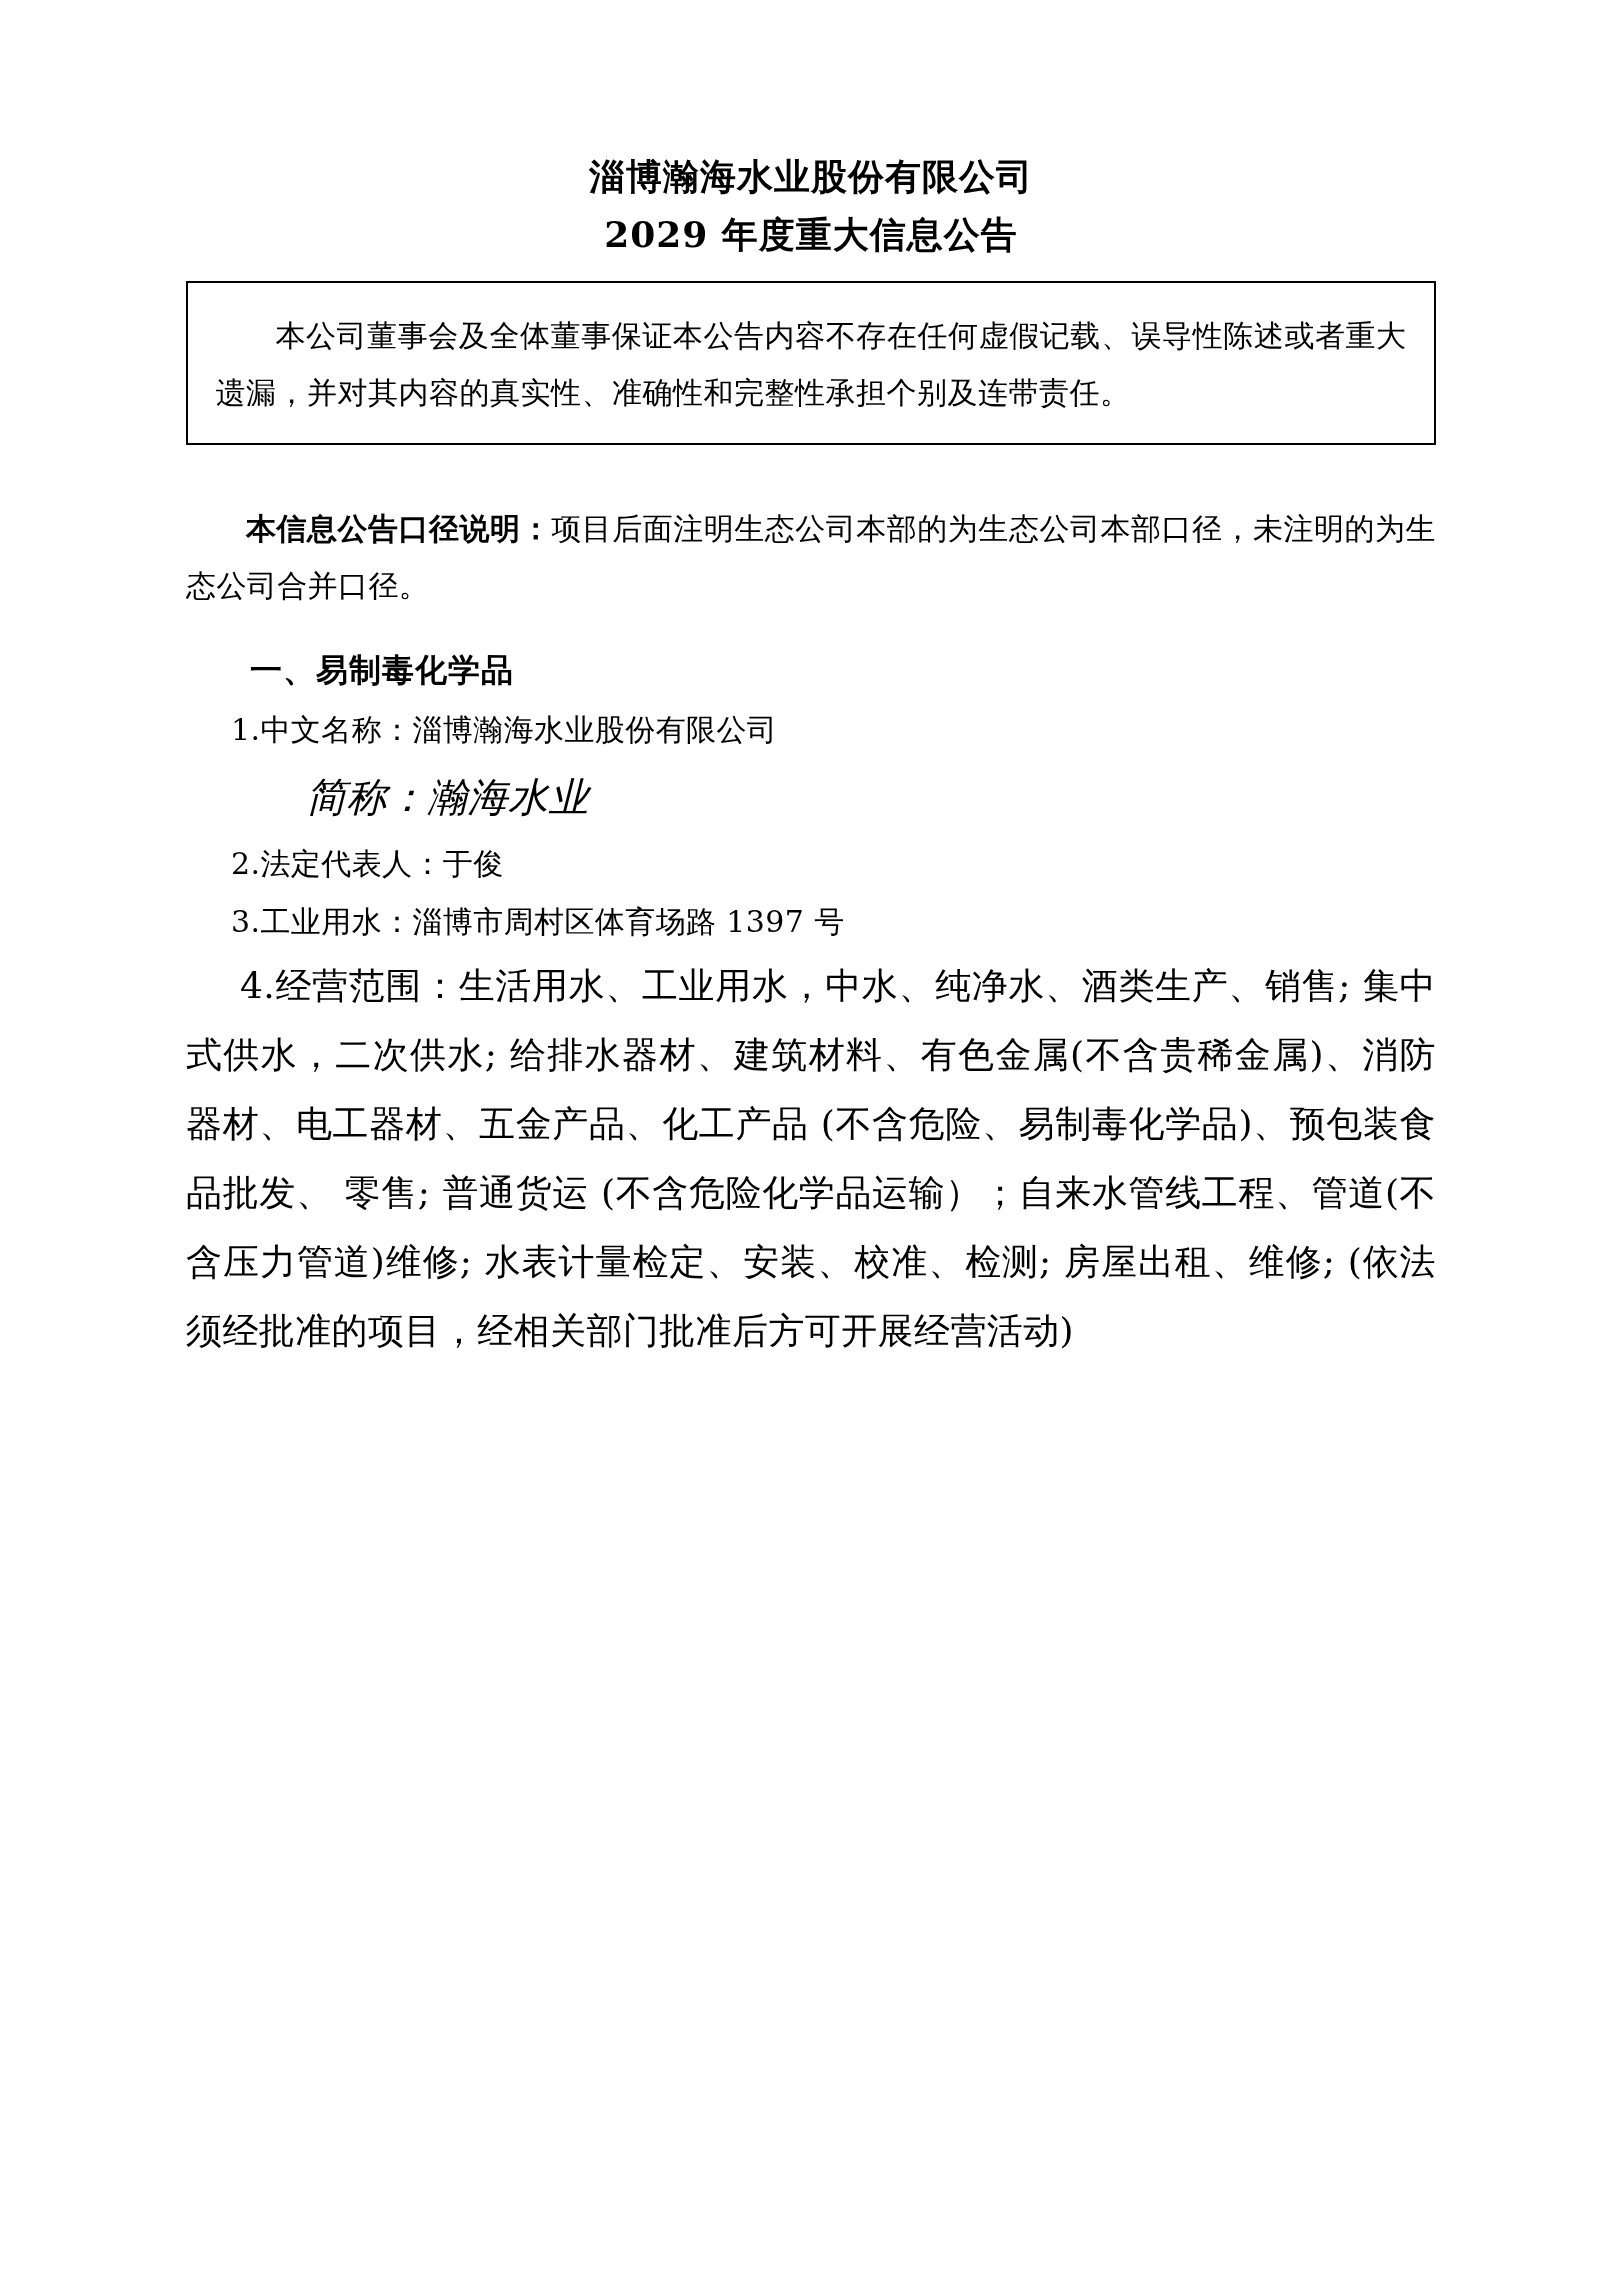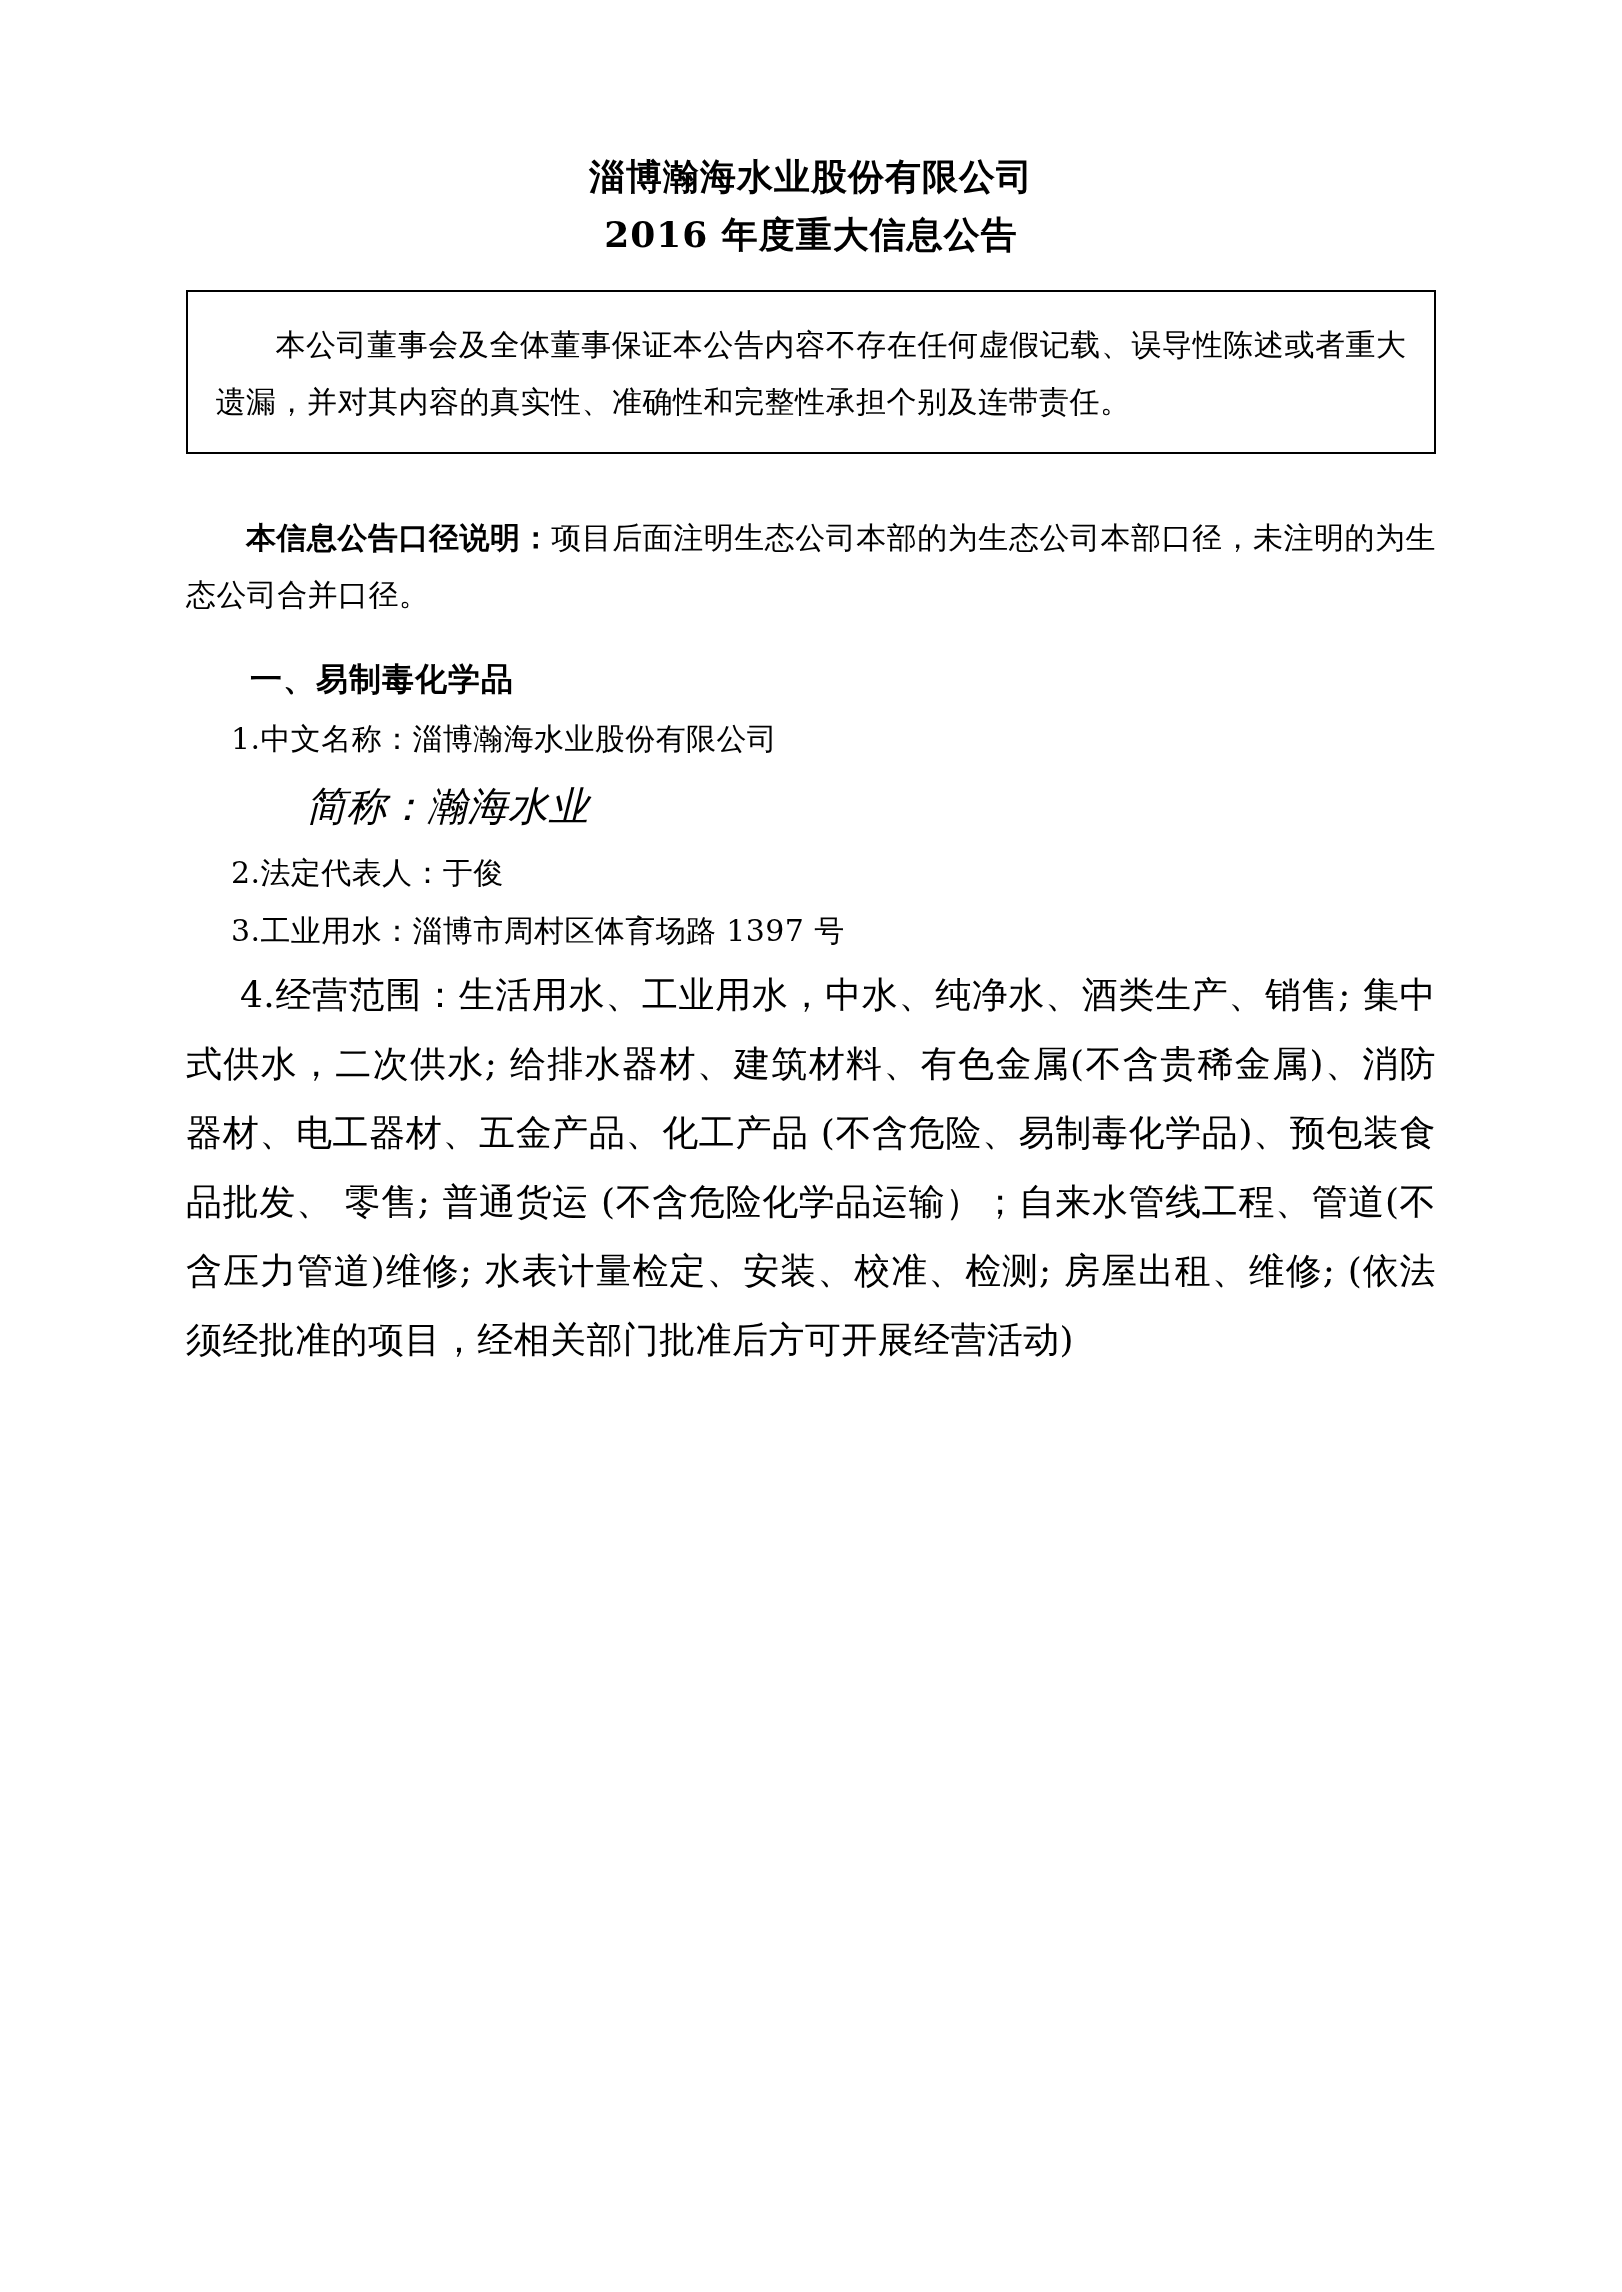--- a/index.html
+++ b/index.html
@@ -25,21 +25,21 @@
     text-align: center;
   }
   .doc-title-line {
     font-size: 36px;
     font-weight: bold;
     letter-spacing: 1px;
     line-height: 1.62;
     font-family: "DejaVu Serif", "Liberation Serif", serif;
   }
   .notice-box {
-    margin-top: 26px;
+    margin-top: 17px;
     border: 2px solid #000;
     padding: 25.5px 27.4px 21.6px 27.4px;
     box-sizing: border-box;
   }
   .notice-text {
     font-size: 30px;
     line-height: 1.88;
     text-indent: 2em;
     text-align: justify;
     letter-spacing: 0.5px;
@@ -84,21 +84,21 @@
     text-indent: 1.5em;
   }
 </style>
 </head>
 <body>
 
 <div class="page">
 
   <div class="title-block">
     <div class="doc-title-line">淄博瀚海水业股份有限公司</div>
-    <div class="doc-title-line">2016 年度重大信息公告</div>
+    <div class="doc-title-line">2029 年度重大信息公告</div>
   </div>
 
   <div class="notice-box">
     <div class="notice-text">本公司董事会及全体董事保证本公告内容不存在任何虚假记载、误导性陈述或者重大遗漏，并对其内容的真实性、准确性和完整性承担个别及连带责任。</div>
   </div>
 
   <div class="gap-lg">
     <div class="body-para indent2">
       <span class="bold">本信息公告口径说明：</span><span>项目后面注明生态公司本部的为生态公司本部口径，未注明的为生态公司合并口径。</span>
     </div>

